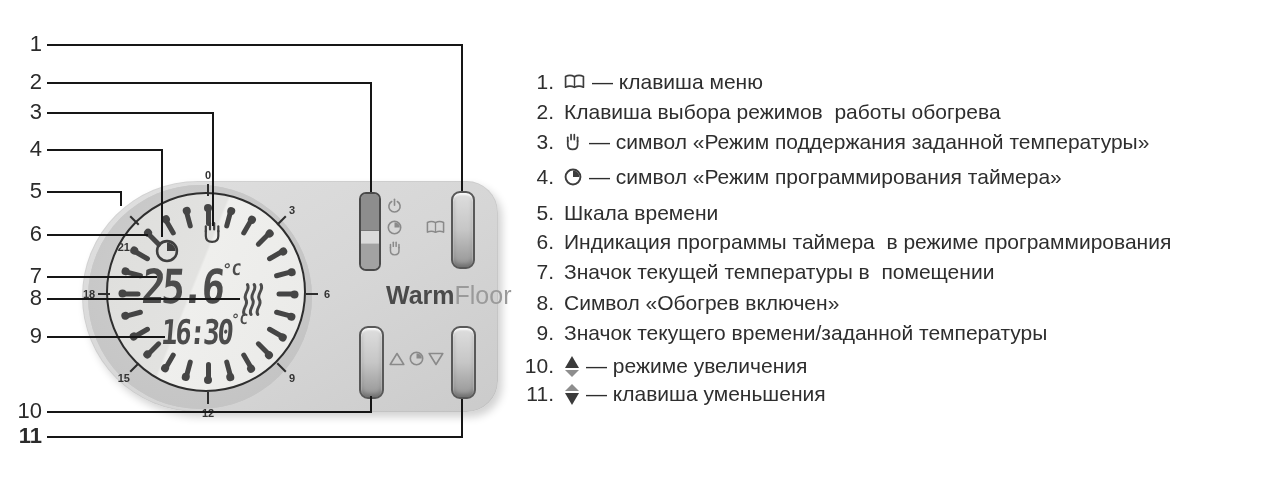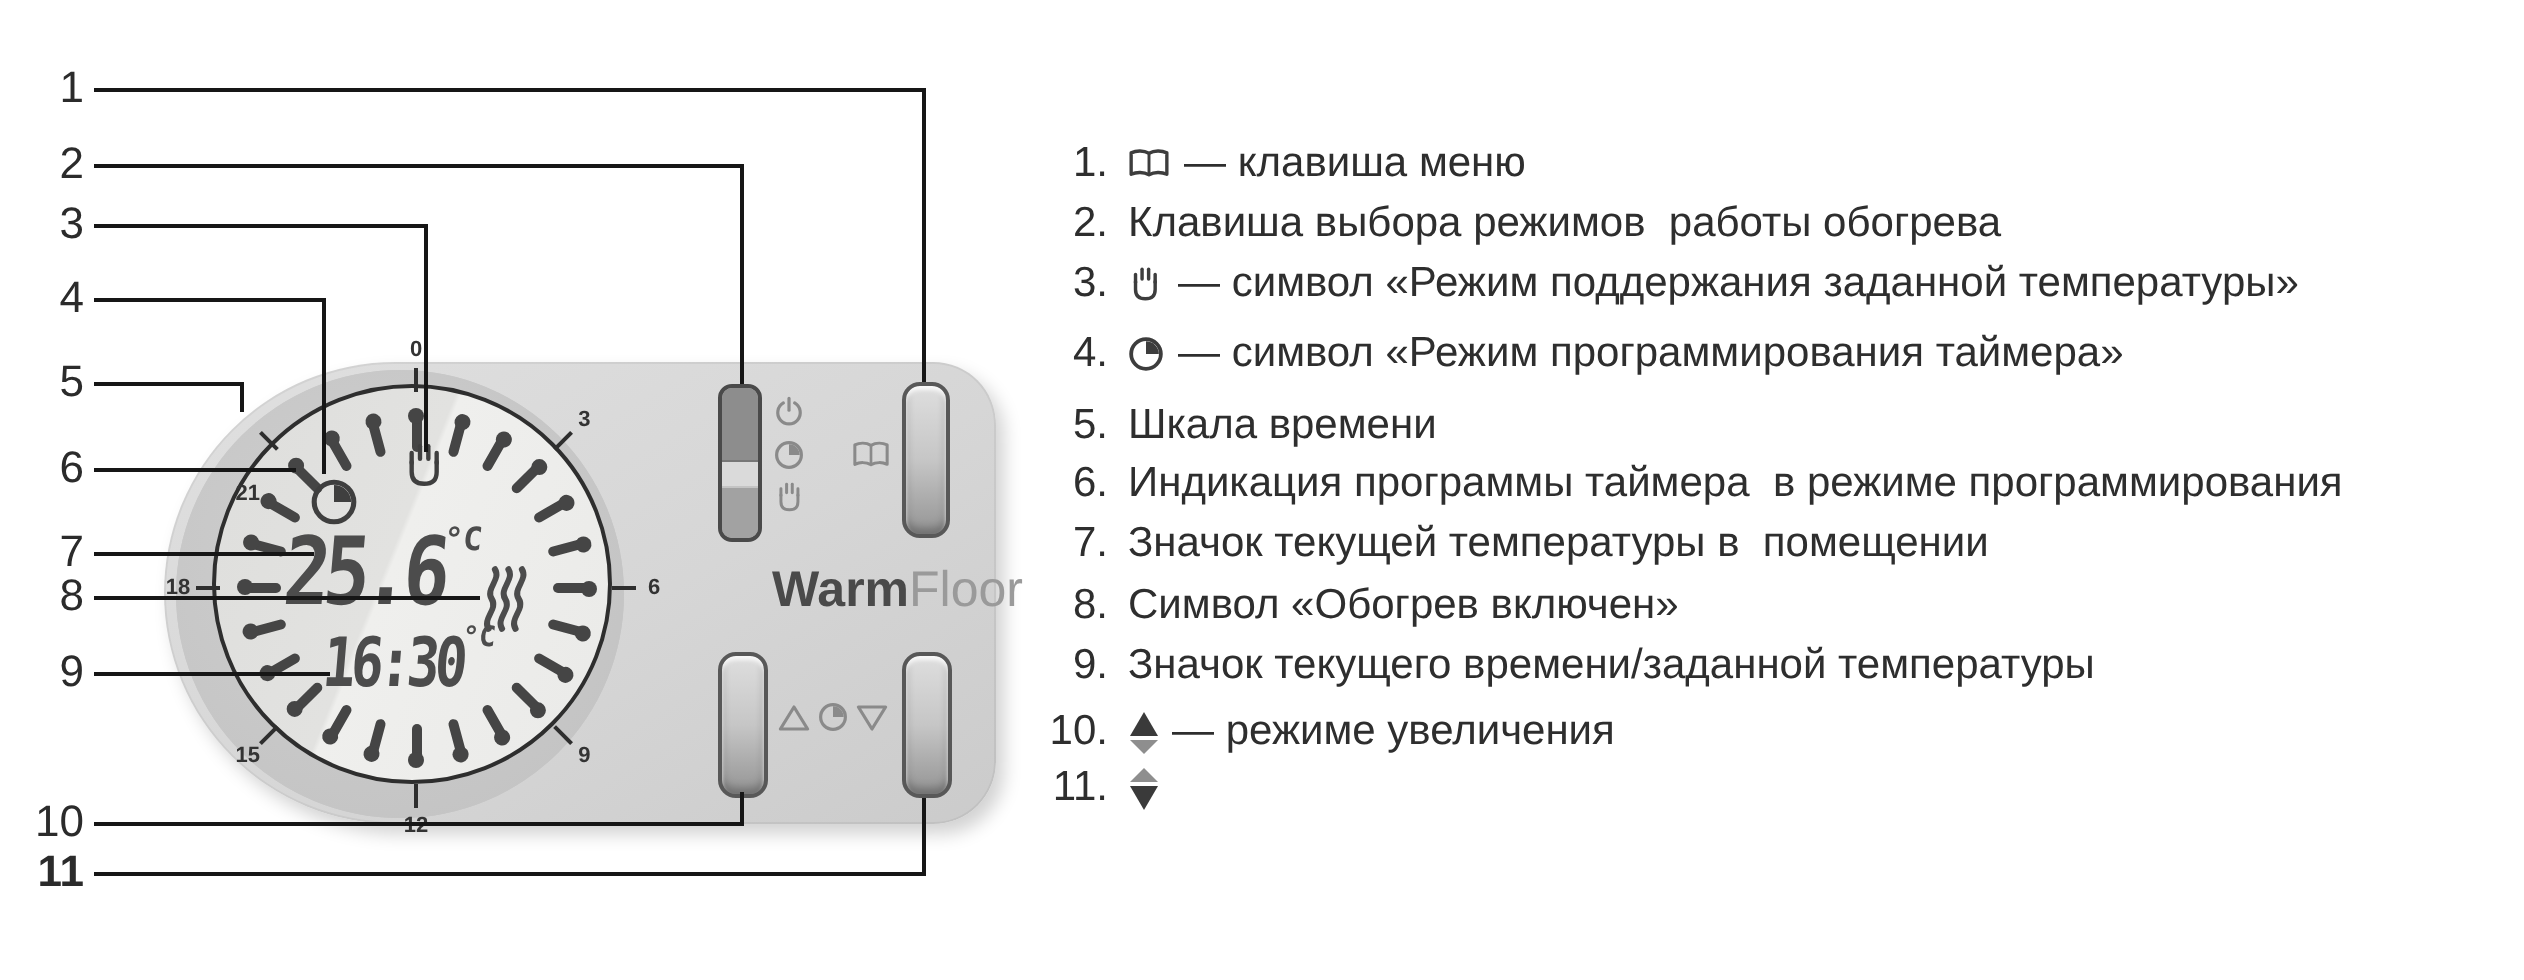--- a/index.html
+++ b/index.html
@@ -315,15 +315,16 @@
     <span class="t">Значок текущего времени/заданной температуры</span>
   </div>
   <div class="li" style="top:353px;">
     <span class="n">10.</span>
     <span class="ic keyglyph"><span class="tu-big"></span><span class="td-small"></span></span>
     <span class="t">— режиме увеличения</span>
   </div>
   <div class="li" style="top:381px;align-items:center;">
     <span class="n">11.</span>
     <span class="ic keyglyph"><span class="tu-small"></span><span class="td-big"></span></span>
+    <span class="t">— клавиша уменьшения</span>
   </div>
 
 </div>
 
 </body></html>

